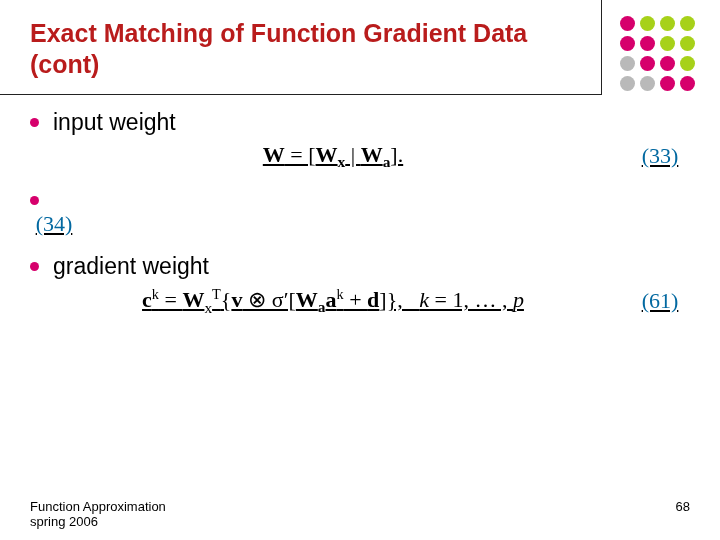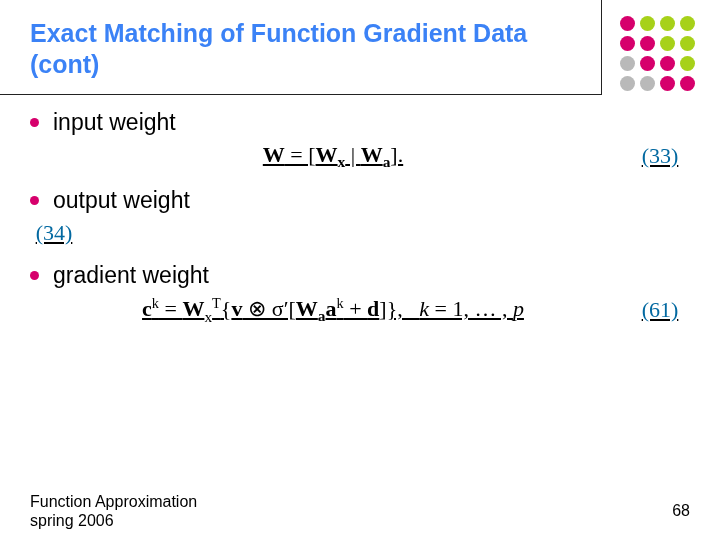--- a/index.html
+++ b/index.html
@@ -9,21 +9,21 @@
     background: #fff;
     font-family: Arial, Helvetica, sans-serif;
     position: relative;
     overflow: hidden;
   }
   .title-area {
     padding: 18px 30px 8px 30px;
     position: relative;
   }
   .title {
-    color: #3b82f6;
+    color: #b91c1c;
     font-size: 25px;
     font-weight: bold;
     line-height: 1.25;
     max-width: 510px;
   }
   .title-rule {
     position: absolute;
     left: 0;
     right: 118px;
     top: 0;
@@ -94,22 +94,22 @@
     min-width: 54px;
     text-align: center;
   }
   .footer {
     position: absolute;
     left: 30px;
     right: 30px;
     bottom: 10px;
     display: flex;
     justify-content: space-between;
-    align-items: center;
-    font-size: 16px;
+    align-items: flex-start;
+    font-size: 13px;
     color: #000;
   }
   .footer .left { line-height: 1.2; }
 </style>
 </head>
 <body>
 
 <div class="title-area">
   <div class="title-rule"></div>
   <div class="title">Exact Matching of Function Gradient Data (cont)</div>
@@ -142,21 +142,20 @@
       <div class="eq-row">
         <div class="eq-wrap">
           <div class="eq"><b class="mat">W</b> = [<b class="mat">W<sub>x</sub></b> | <b class="mat">W<sub>a</sub></b>].</div>
         </div>
         <div class="eqnum">(33)</div>
       </div>
     </div>
     <div class="item">
       <div class="item-head">
         <div class="bullet"></div>
-        <div class="item-text">output weight</div>
       </div>
       <div class="eq-row">
         <div class="eqnum">(34)</div>
       </div>
     </div>
     <div class="item">
       <div class="item-head">
         <div class="bullet"></div>
         <div class="item-text">gradient weight</div>
       </div>

